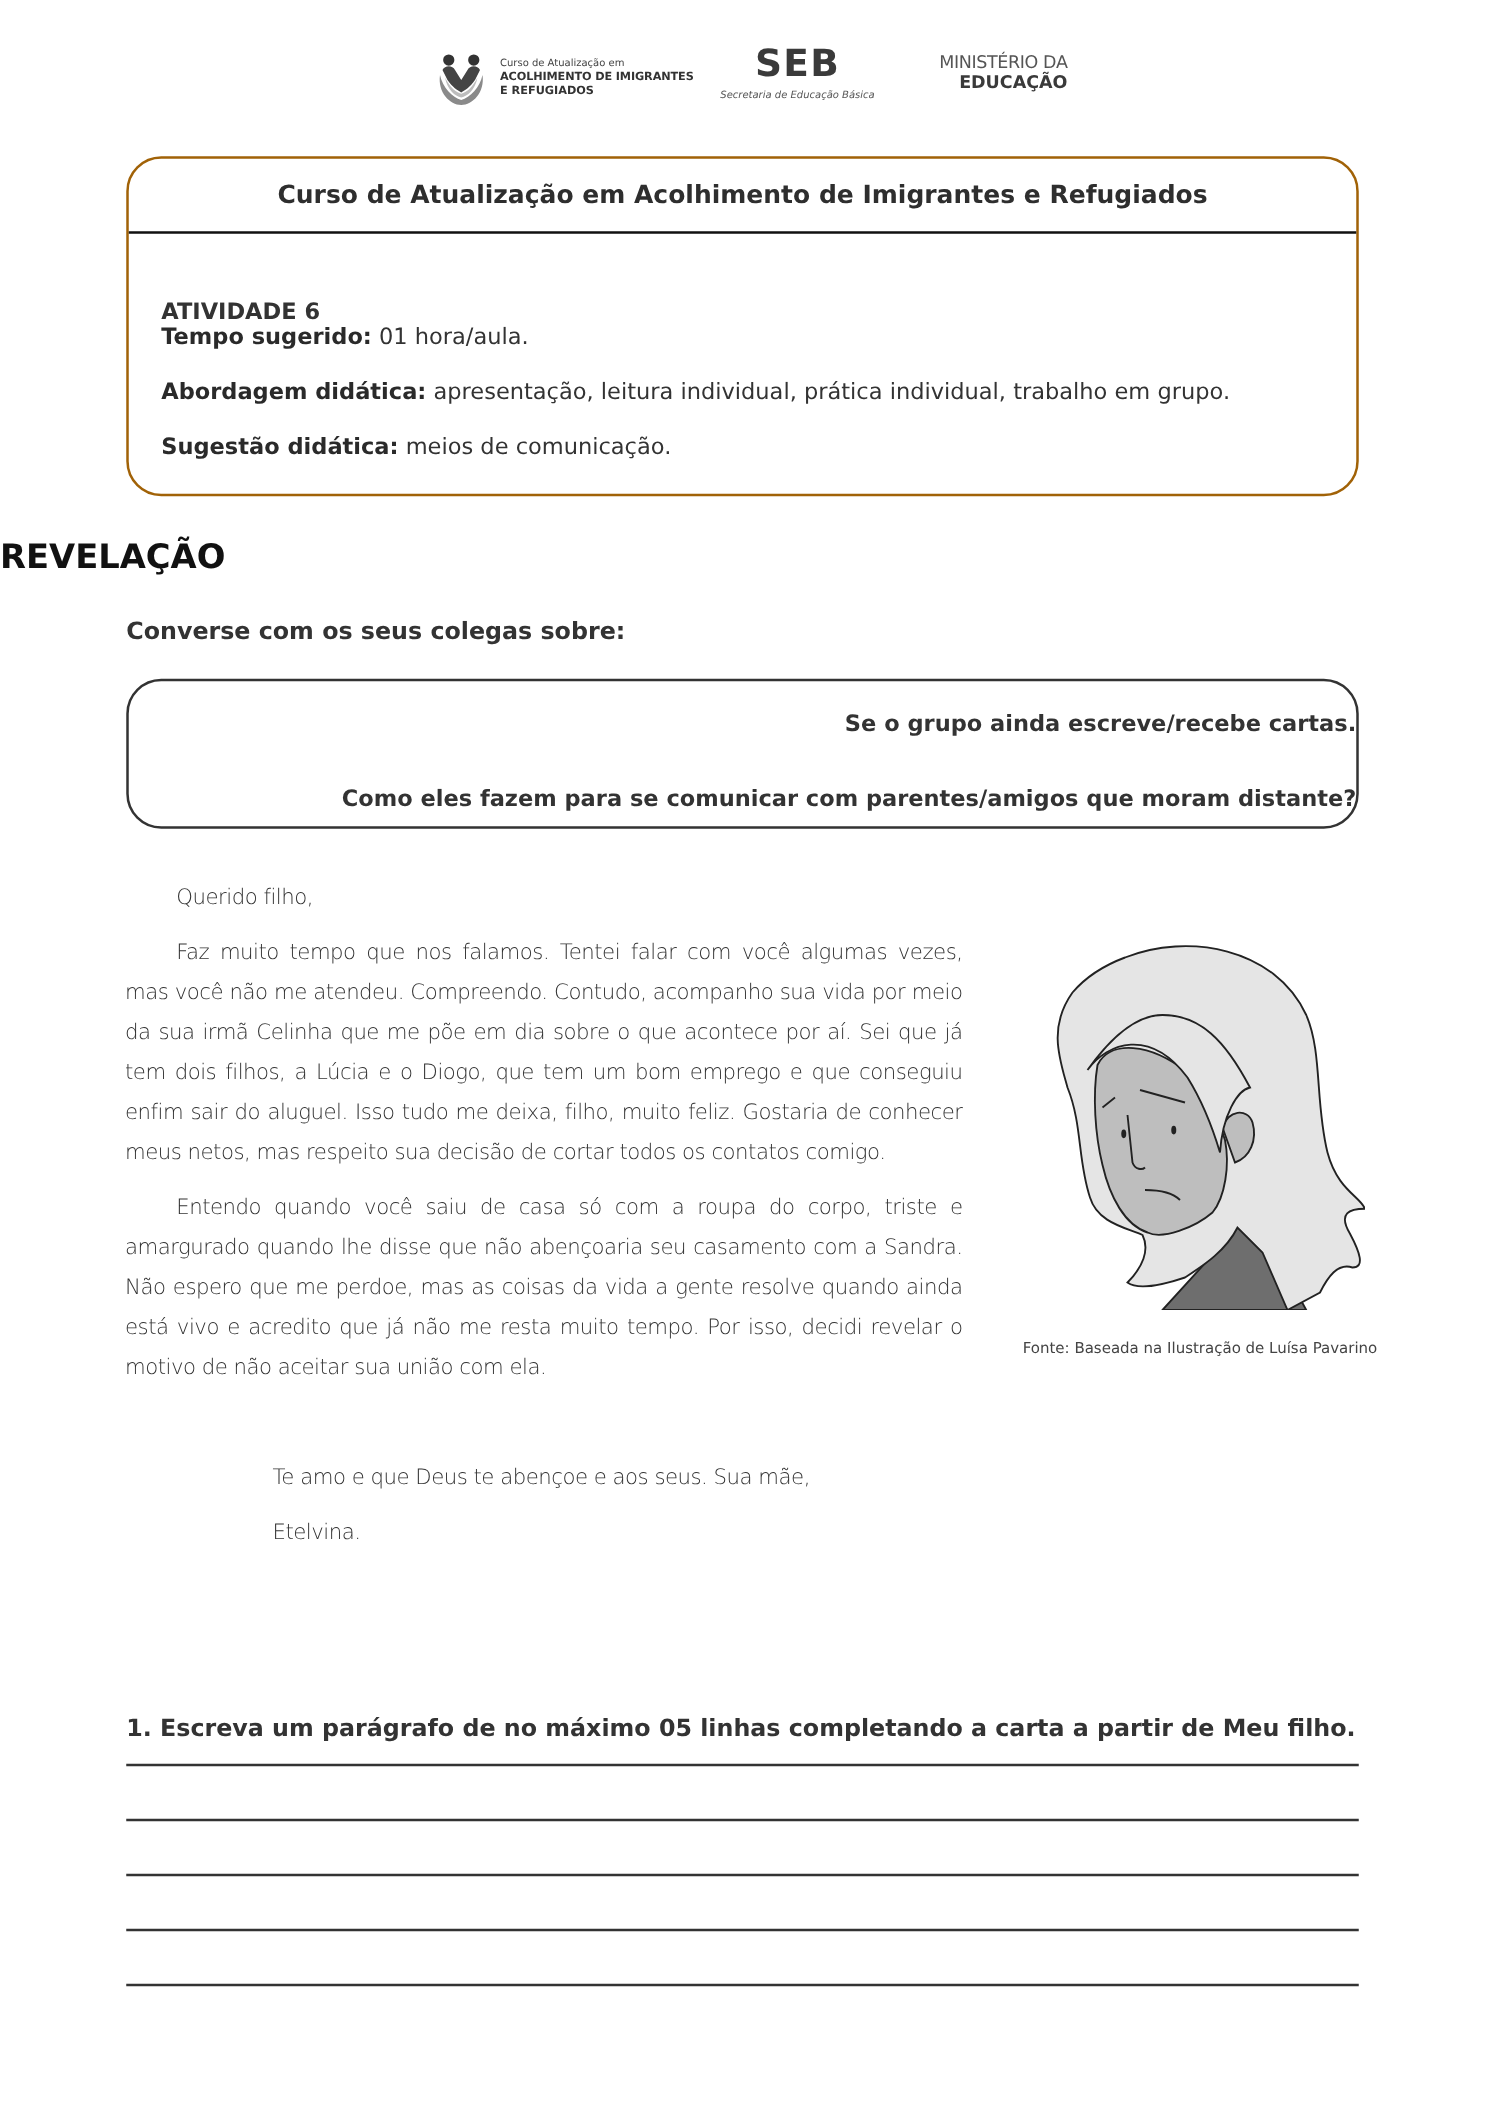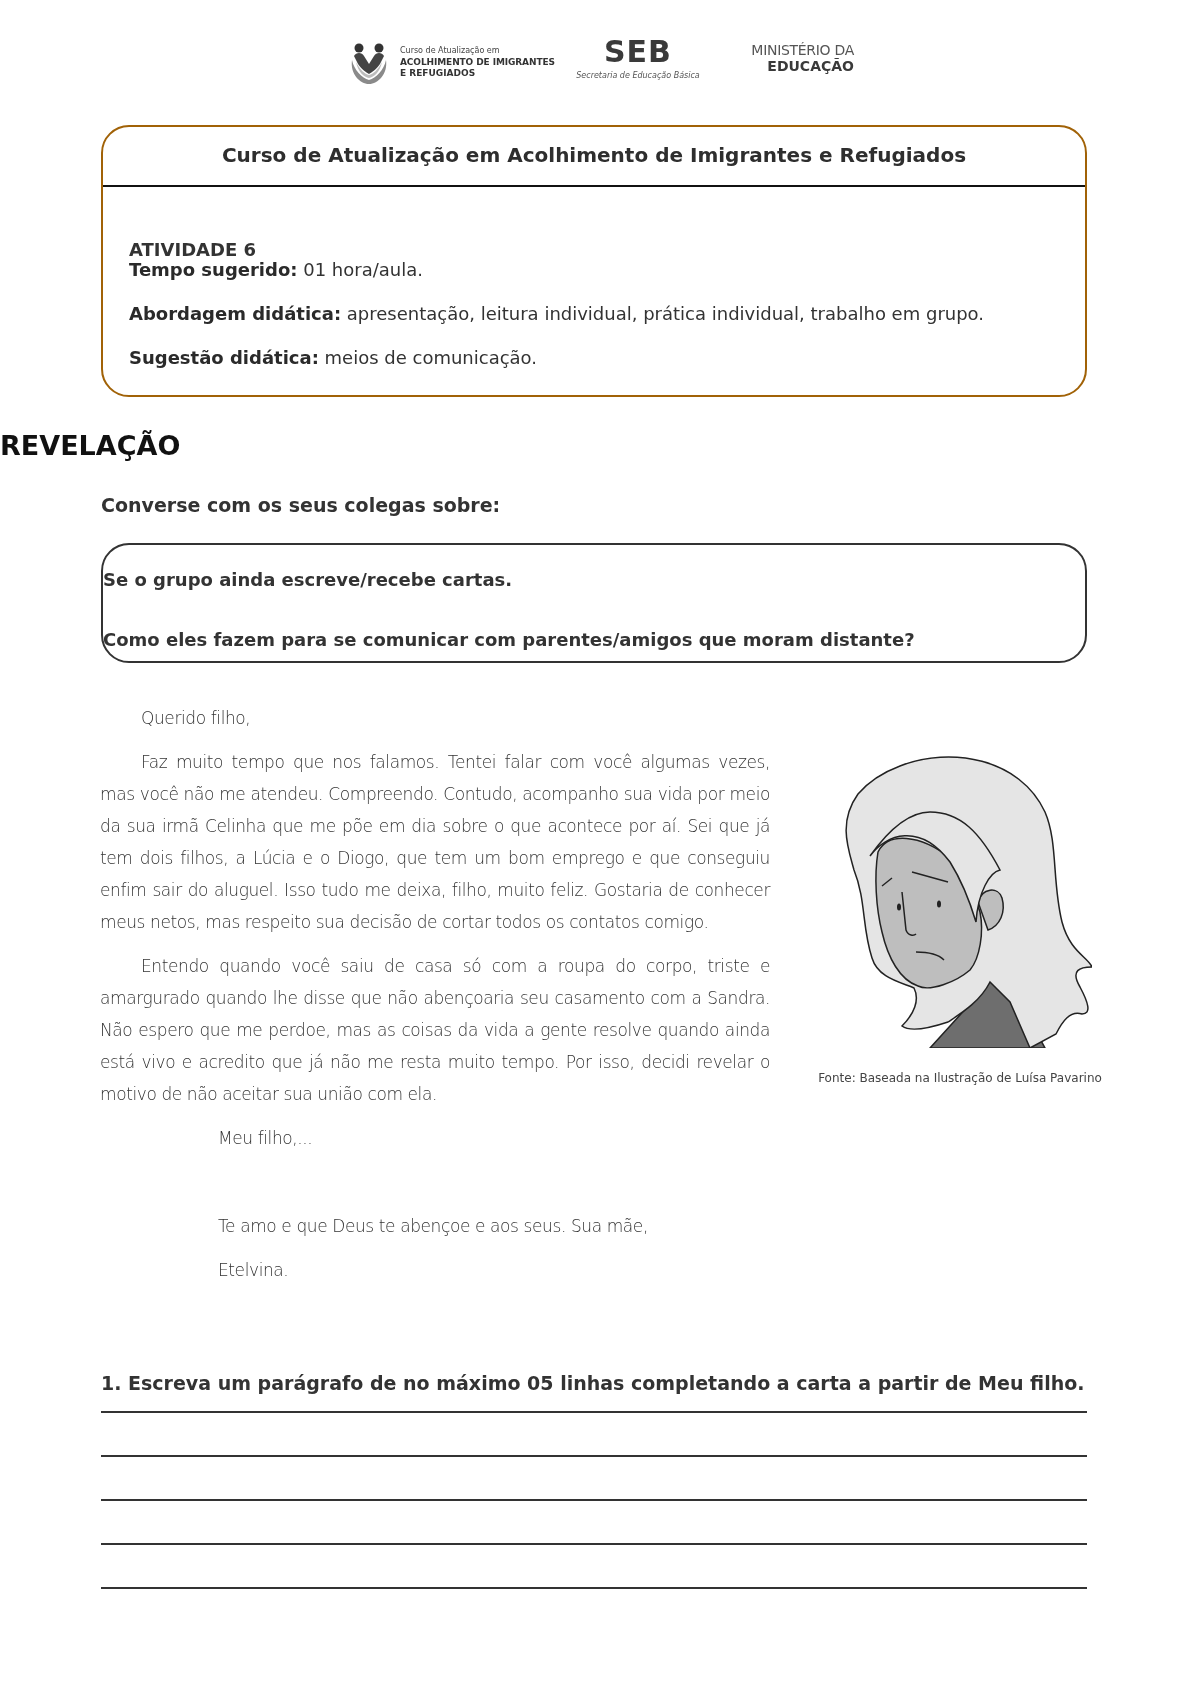--- a/index.html
+++ b/index.html
@@ -33,21 +33,21 @@
   .r1 { top: 88px; font-weight: bold; margin-top: 24px; }
   .r2 { top: 132px; }
   .r3 { top: 176px; }
   .r4 { top: 220px; }
 
   .main-title { left: 0; width: 1190px; top: 430px; text-align: left; font-size: 27px; font-weight: bold; color: #111; }
   .prompt-intro { left: 101px; top: 494px; font-size: 19px; color: #333; font-weight: bold; }
 
   .question-box { left: 101px; top: 543px; width: 986px; height: 120px;
                   border: 2px solid #333; border-radius: 28px; box-sizing: border-box; }
-  .qb-line { position: absolute; left: 0; right: 0; text-align: left; font-size: 18px; font-weight: bold; color: #333; }
+  .qb-line { position: absolute; left: 0; right: 0; text-align: right; font-size: 18px; font-weight: bold; color: #333; }
   .qb1 { top: 24px; }
   .qb2 { top: 84px; }
 
   
   .letter { left: 100px; top: 702px; width: 670px;
             font-family: "DejaVu Sans", sans-serif; font-size: 17px; font-weight: 300;
             color: #333; line-height: 32px; letter-spacing: -0.4px; font-stretch: condensed; }
   .letter p { margin: 0 0 12px 0; text-align: justify; text-align-last: left; }
   .letter .date { text-align: right; text-align-last: right; margin-bottom: 12px; }
   .letter .indent { text-indent: 41px; }
@@ -107,21 +107,20 @@
 
 <div class="abs question-box">
   <div class="qb-line qb1">Se o grupo ainda escreve/recebe cartas.</div>
   <div class="qb-line qb2">Como eles fazem para se comunicar com parentes/amigos que moram distante?</div>
 </div>
 
 <div class="abs letter">
   <p class="indent">Querido filho,</p>
   <p class="indent">Faz muito tempo que nos falamos. Tentei falar com você algumas vezes, mas você não me atendeu. Compreendo. Contudo, acompanho sua vida por meio da sua irmã Celinha que me põe em dia sobre o que acontece por aí. Sei que já tem dois filhos, a Lúcia e o Diogo, que tem um bom emprego e que conseguiu enfim sair do aluguel. Isso tudo me deixa, filho, muito feliz. Gostaria de conhecer meus netos, mas respeito sua decisão de cortar todos os contatos comigo.</p>
   <p class="indent">Entendo quando você saiu de casa só com a roupa do corpo, triste e amargurado quando lhe disse que não abençoaria seu casamento com a Sandra. Não espero que me perdoe, mas as coisas da vida a gente resolve quando ainda está vivo e acredito que já não me resta muito tempo. Por isso, decidi revelar o motivo de não aceitar sua união com ela.</p>
-  <p class="sign">Meu filho,...</p>
   <div class="gap"></div>
   <p class="sign">Te amo e que Deus te abençoe e aos seus. Sua mãe,</p>
   <p class="sign">Etelvina.</p>
 </div>
 
 <svg class="abs illustration" viewBox="0 0 262 296">
 
   <path d="M100 296 L160 230 L190 250 L215 296 Z" fill="#6e6e6e" stroke="#222" stroke-width="1.5"></path>
 
   <path d="M70 14 C120 -6 190 6 215 60 C228 90 222 130 232 170 C240 200 258 205 262 215 C250 215 240 218 250 235 C258 250 262 262 252 262 C240 258 232 270 226 282 L200 296 L180 250 L160 230 C150 250 130 262 118 270 C100 276 80 280 72 274 C84 262 90 248 84 236 C70 230 48 226 42 206 C32 176 36 148 24 118 C18 96 8 70 28 42 C40 28 54 20 70 14 Z" fill="#e5e5e5" stroke="#222" stroke-width="1.5"></path>

